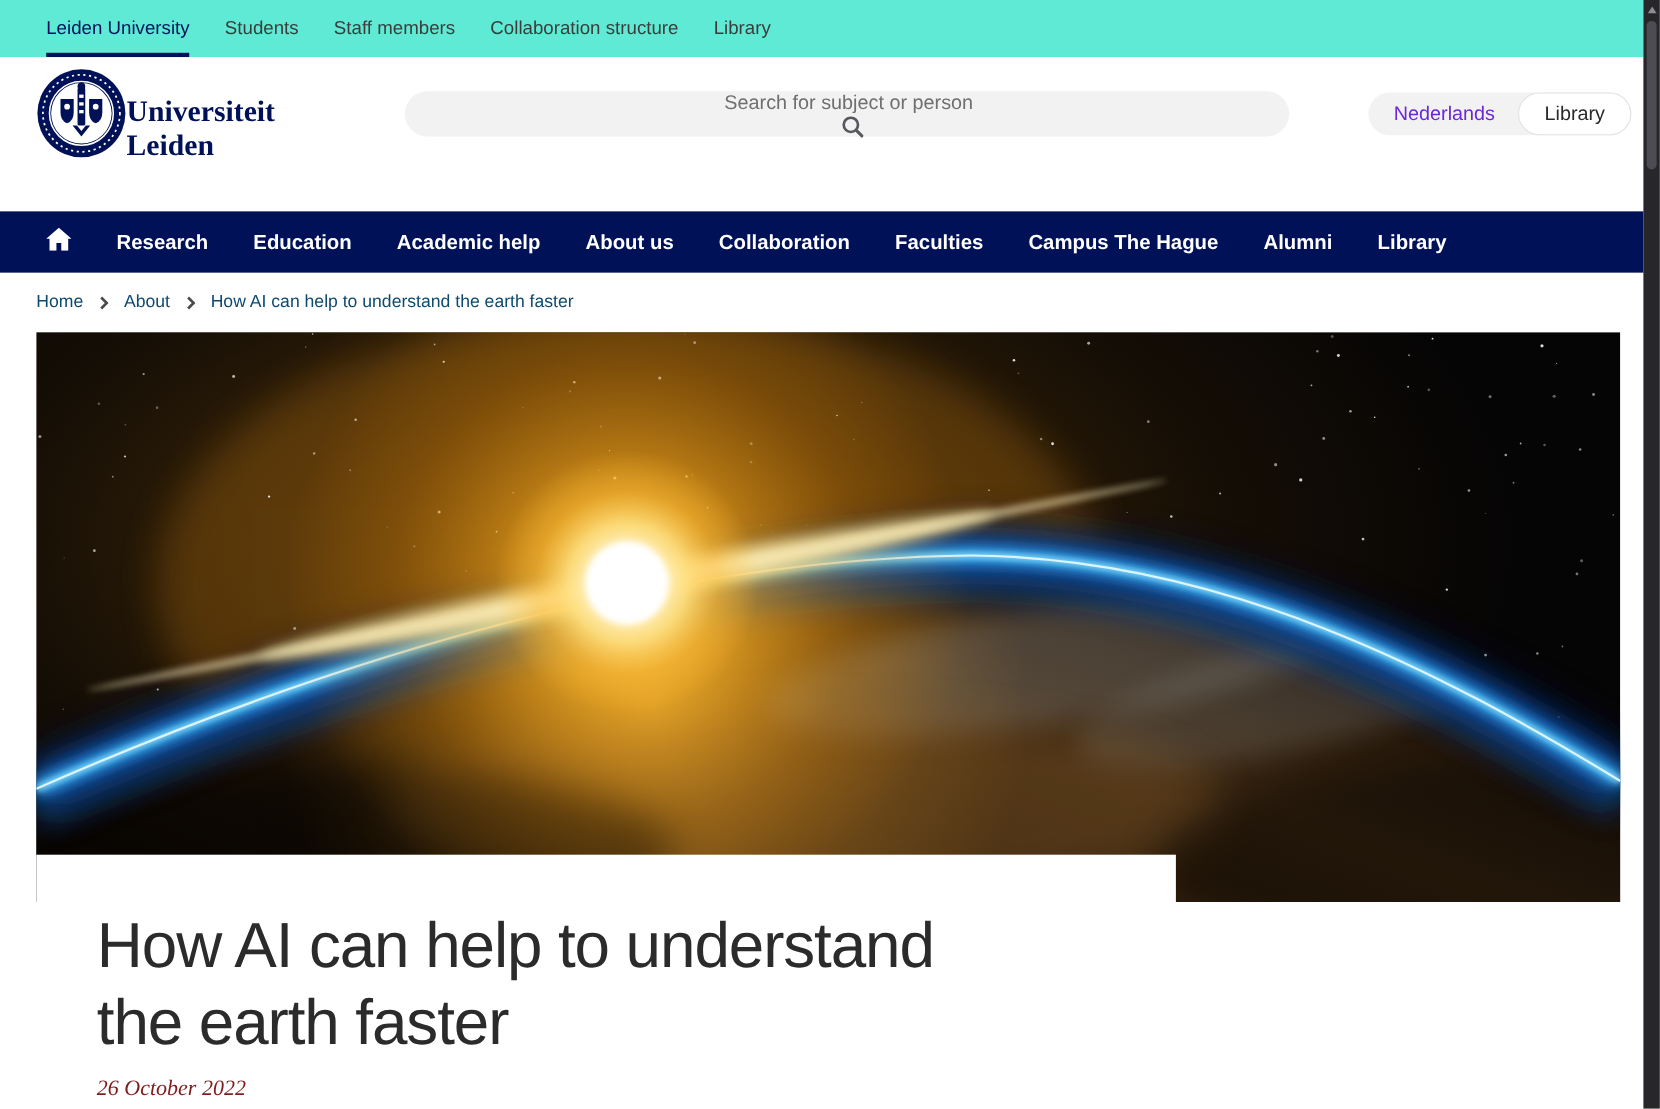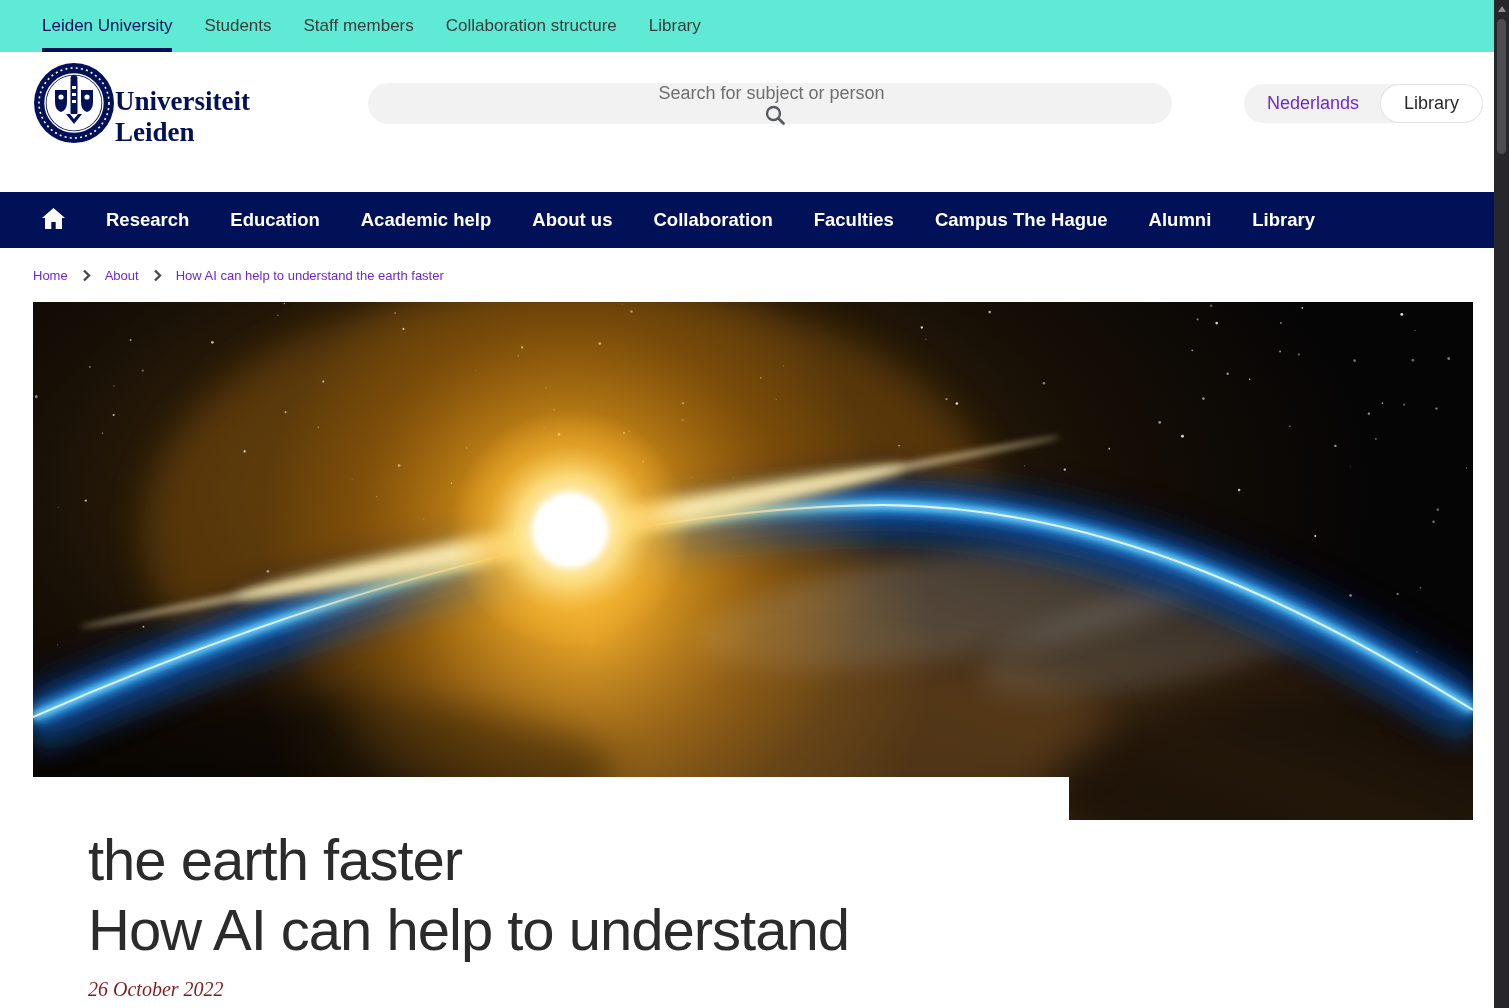--- a/index.html
+++ b/index.html
@@ -35,21 +35,21 @@
 
   
   .mainnav { height: 56px; background: #001158; display: flex; align-items: center;
              padding-left: 42px; gap: 41px; }
   .nav-item { color: #fff; font-size: 18.5px; font-weight: 600; cursor: pointer; white-space: nowrap; }
   .nav-home { display: flex; align-items: center; cursor: pointer; }
 
   
   .breadcrumb { height: 54px; display: flex; align-items: center; padding-left: 33px; gap: 14px;
                 background: #fff; }
-  .crumb { font-size: 13px; color: #6d28d9; cursor: pointer; }
+  .crumb { font-size: 16px; color: #0c4a6e; cursor: pointer; }
   .crumb.current { cursor: default; }
   .crumb-sep { display: flex; align-items: center; }
 
   
   .hero { position: relative; margin-left: 33px; width: 1440px; height: 518px; }
   .hero svg { display: block; }
   .hero-notch { position: absolute; left: 0; bottom: 0; width: 1036px; height: 43px; background: #fff; }
 
   
   .article { padding: 5px 0 0 88px; }
@@ -335,22 +335,22 @@
       <ellipse cx="537" cy="230" rx="340" ry="15" fill="#ffe9a0" opacity="0.8" filter="url(#b6)" transform="rotate(-11 537 230)"></ellipse>
       <ellipse cx="537" cy="230" rx="500" ry="6" fill="#fff3c4" opacity="0.5" filter="url(#b3)" transform="rotate(-11 537 230)"></ellipse>
       <circle cx="537" cy="228" r="120" fill="url(#sunCore)"></circle>
       <circle cx="537" cy="228" r="38" fill="#ffffff" filter="url(#b3)"></circle>
     </svg>
     <div class="hero-notch"></div>
   </div>
 
   <div class="article">
     <h1>
+      <span>How AI can help to understand</span>
       <span>the earth faster</span>
-      <span>How AI can help to understand</span>
     </h1>
     <div class="date">26 October 2022</div>
   </div>
 
 </div>
 
 <div class="scrollbar">
   <div class="scroll-arrow"></div>
   <div class="scroll-thumb"></div>
 </div>

